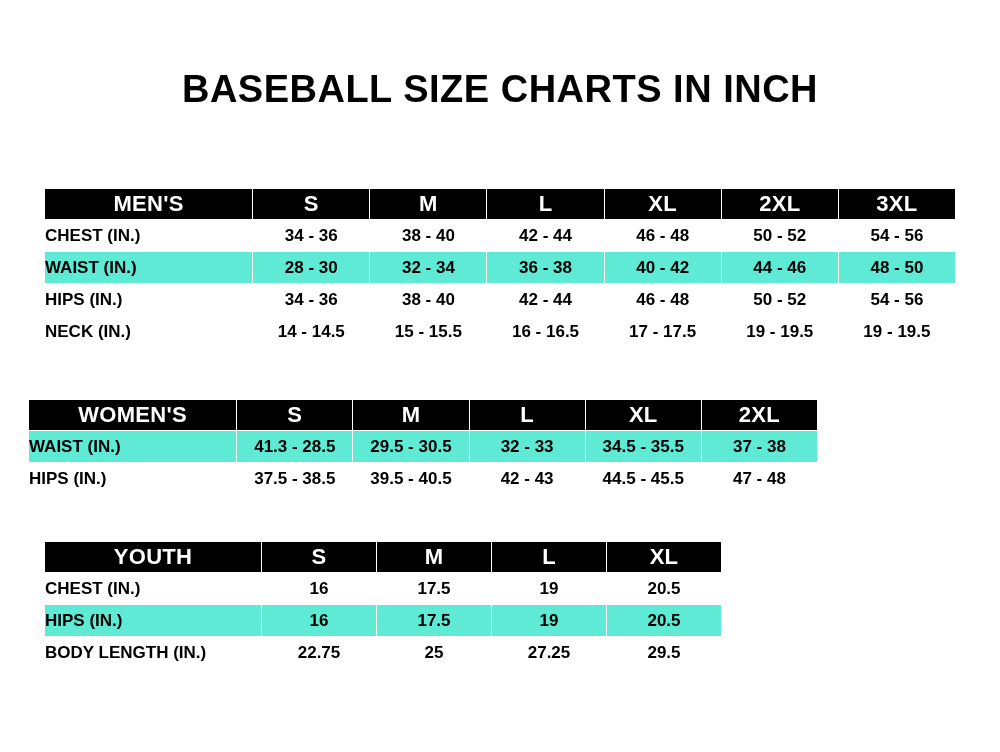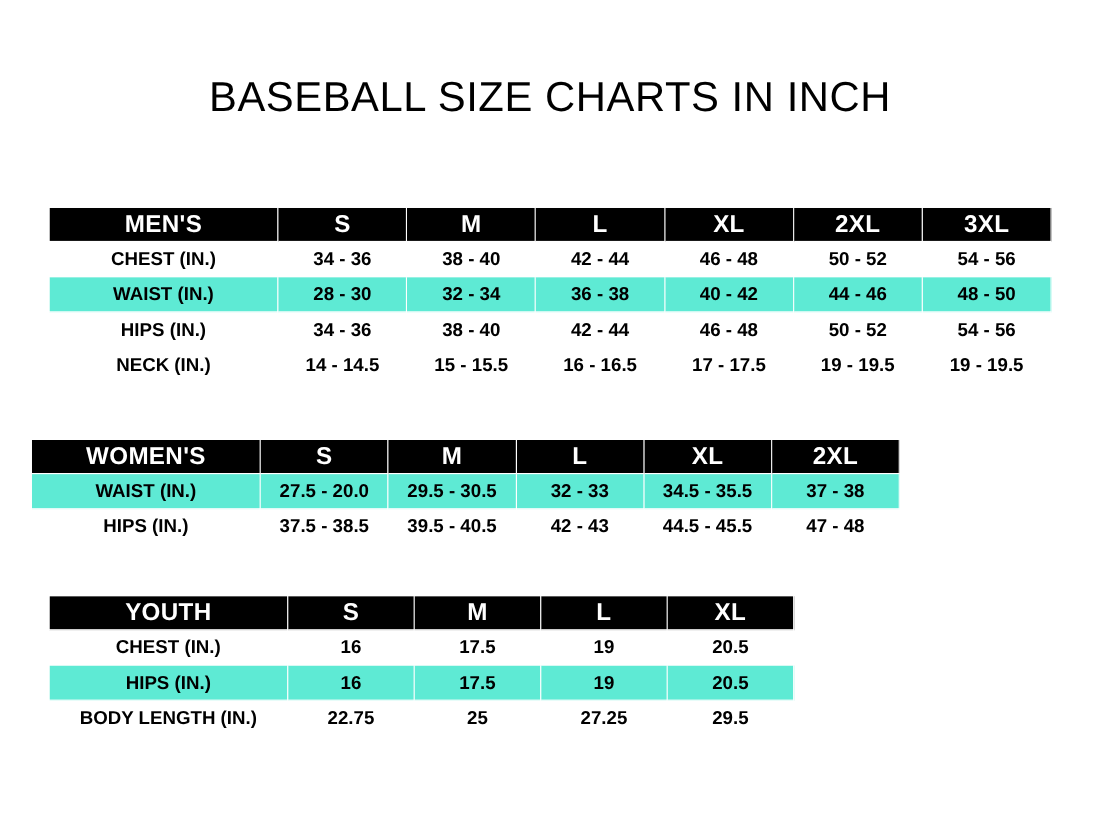--- a/index.html
+++ b/index.html
@@ -20,21 +20,21 @@
     height: 752px;
     background: #ffffff;
   }
   .title {
     position: absolute;
     top: 68px;
     left: 0;
     width: 1000px;
     text-align: center;
     font-size: 38px;
-    font-weight: normal;
+    font-weight: bold;
     letter-spacing: 0.5px;
     color: #000000;
   }
 
   .tbl {
     position: absolute;
     border-collapse: collapse;
     table-layout: fixed;
     font-size: 17px;
     font-weight: bold;
@@ -58,21 +58,21 @@
   .tbl thead th.rowhead {
     text-align: center;
   }
   .tbl tbody tr.odd td {
     background: #ffffff;
   }
   .tbl tbody tr.even td {
     background: #5eead4;
   }
   .tbl tbody td.rowhead {
-    text-align: center;
+    text-align: left;
     font-weight: bold;
   }
 
   
   #mens-table {
     top: 188px;
     left: 44px;
     width: 912px;
   }
   #mens-table col.c0 { width: 208px; }
@@ -179,21 +179,21 @@
         <th>S</th>
         <th>M</th>
         <th>L</th>
         <th>XL</th>
         <th>2XL</th>
       </tr>
     </thead>
     <tbody>
       <tr class="even">
         <td class="rowhead">WAIST (IN.)</td>
-        <td>27.5 - 20.0</td>
+        <td>41.3 - 28.5</td>
         <td>29.5 - 30.5</td>
         <td>32 - 33</td>
         <td>34.5 - 35.5</td>
         <td>37 - 38</td>
       </tr>
       <tr class="odd">
         <td class="rowhead">HIPS (IN.)</td>
         <td>37.5 - 38.5</td>
         <td>39.5 - 40.5</td>
         <td>42 - 43</td>

